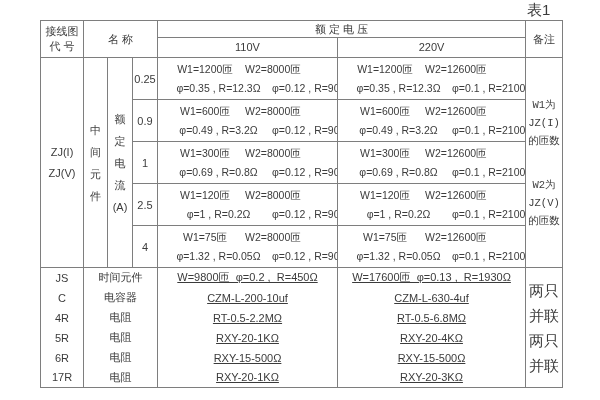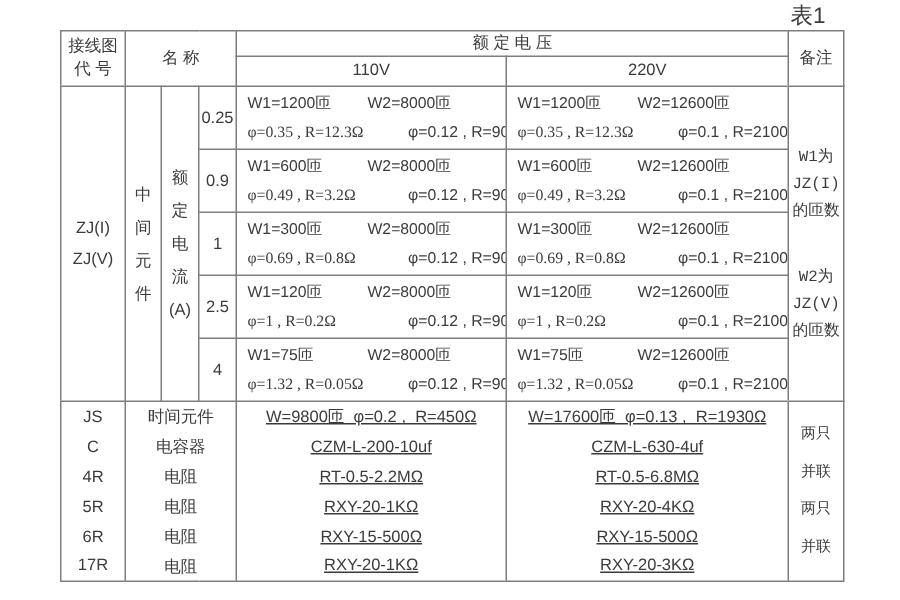--- a/index.html
+++ b/index.html
@@ -25,27 +25,27 @@
   td.nb{border-bottom:none;}
   .pre{white-space:pre-line;}
   .rh1{height:17px;}
   .rh2{height:20px;}
   .rm{height:42px;}
   .rb{height:20px;}
   .hd{line-height:15px;}
   .code-cell{white-space:pre-line;line-height:21px;}
   .vert{white-space:pre-line;line-height:22px;font-size:11px;}
   .vcell{text-align:left;padding-left:7px;font-size:10.5px;}
-  .vcell .line{display:flex;line-height:19px;white-space:pre;}
+  .vcell .line{display:flex;line-height:19px;white-space:pre;text-align:center;}
   .vcell .w1{flex:0 0 80px;}
-  .vcell .p1{flex:0 0 107px;font-family:Liberation Serif, serif;}
+  .vcell .p1{flex:0 0 107px;}
   .rem-mid{font-size:10.5px;font-family:Liberation Mono, monospace;}
   .rem-mid .grp{white-space:pre-line;line-height:18px;}
   .rem-mid .grp.g2{margin-top:26px;}
-  .rem-bot{white-space:pre-line;line-height:25px;font-size:10px;font-family:Liberation Mono, monospace;}
+  .rem-bot{white-space:pre-line;line-height:25px;font-size:15px;}
   .bot-val{white-space:pre;text-decoration:underline;}
 </style>
 </head>
 <body>
 
 <div class="table-label">表1</div>
 
 <div class="spec-wrap">
 <table>
   <colgroup>

